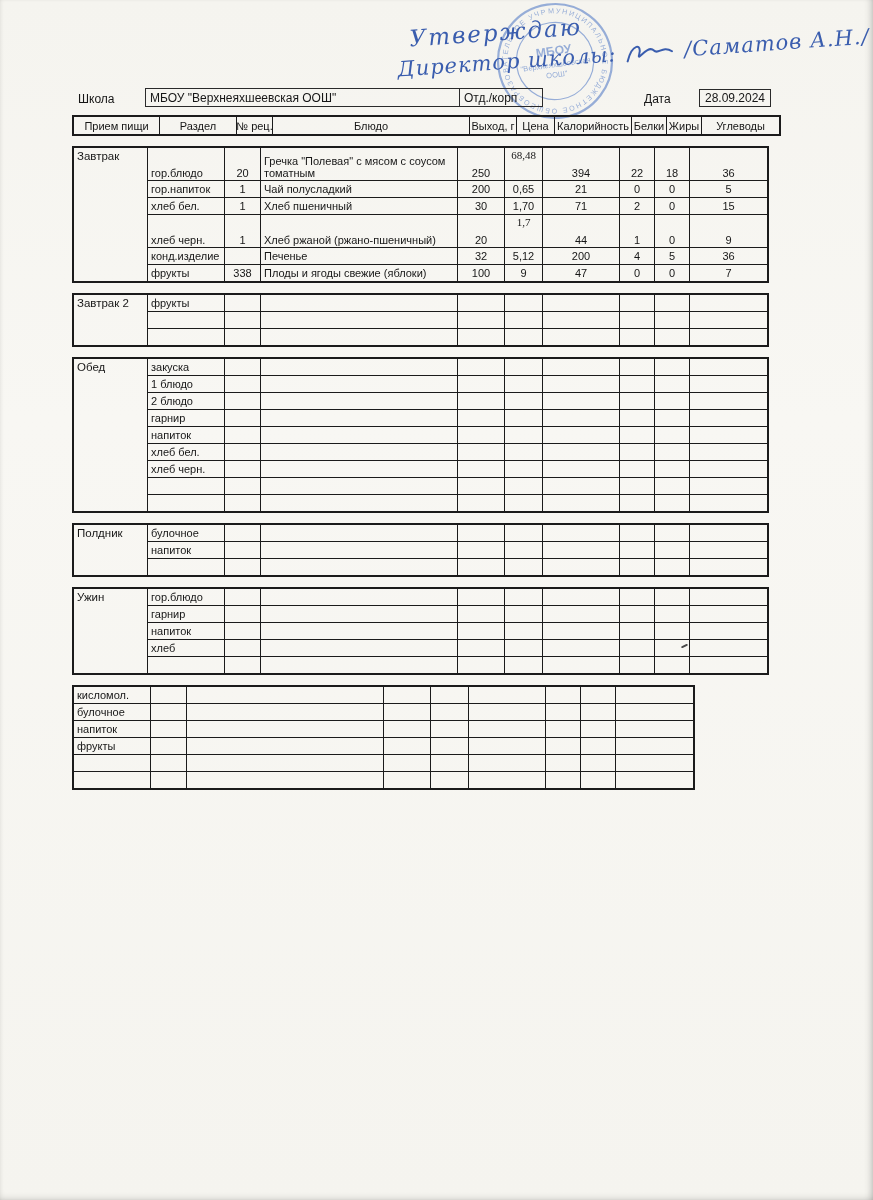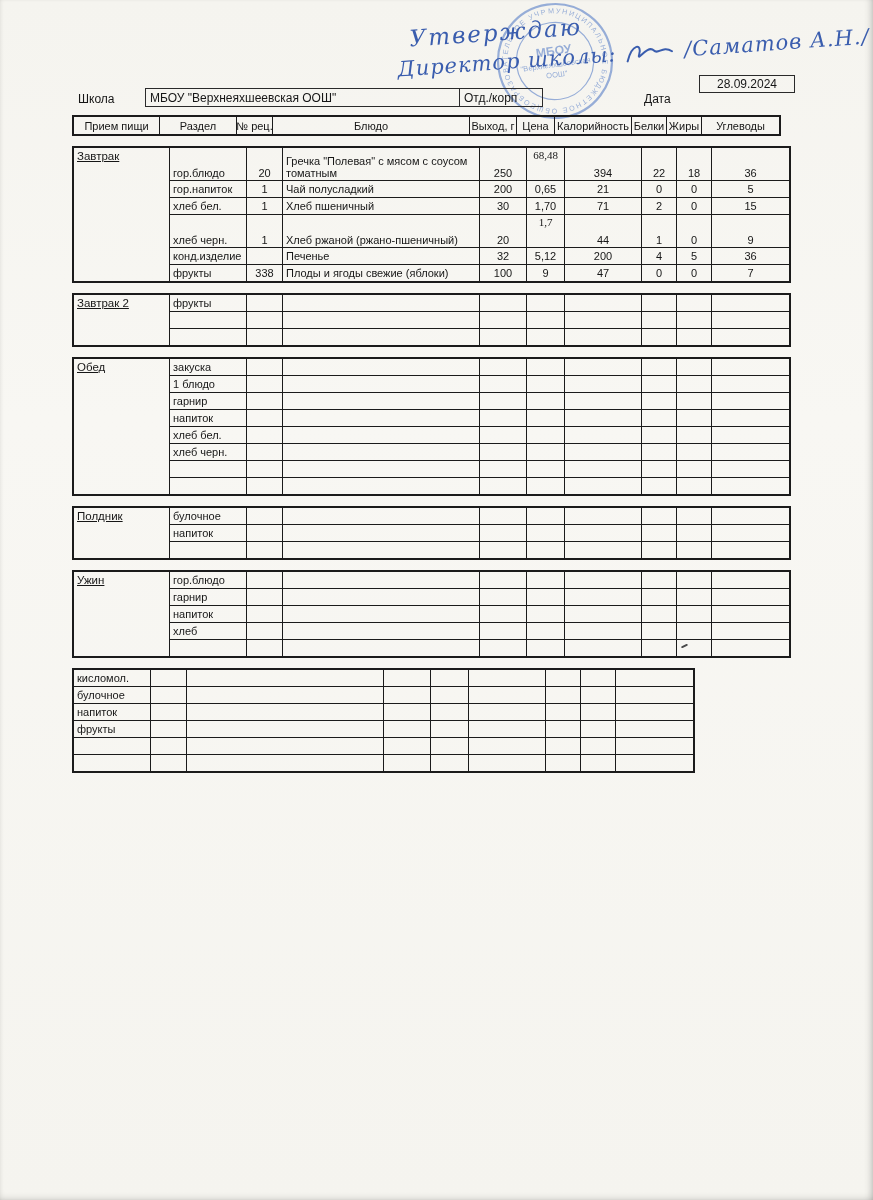--- a/index.html
+++ b/index.html
@@ -34,36 +34,36 @@
   .fh-school-label{left:78px;top:92px;}
   .fh-date-label{left:644px;top:92px;}
   .fh-strip{
     position:absolute;left:145px;top:88px;width:398px;height:19px;
     border:1px solid #2a2a2a;display:flex;box-sizing:border-box;z-index:3;background:transparent;
   }
   .fh-strip .cell{font-size:12px;padding:2px 4px;box-sizing:border-box;overflow:hidden;white-space:nowrap;}
   .fh-strip .school{width:314px;border-right:1px solid #2a2a2a;}
   .fh-strip .dept{flex:1;}
   .fh-datebox{
-    position:absolute;left:699px;top:75px;width:96px;height:18px;
+    position:absolute;left:699px;top:89px;width:72px;height:18px;
     border:1.5px solid #2a2a2a;box-sizing:border-box;
     display:flex;align-items:center;justify-content:center;font-size:12px;z-index:3;
   }
 
   
   .menu{position:absolute;left:72px;top:115px;z-index:3;}
   .thead{display:flex;border:2px solid #1b1b1b;box-sizing:content-box;width:fit-content;background:transparent;}
   .hc{height:17px;display:flex;align-items:center;justify-content:center;font-size:11px;box-sizing:border-box;border-right:1px solid #1b1b1b;overflow:hidden;white-space:nowrap;}
   .hc.first{width:86px;}
   .hcells{display:grid;grid-template-columns:77px 36px 197px 47px 38px 77px 35px 35px 77px;}
   .hcells .hc:last-child{border-right:0;}
 
   .section{display:flex;border:2px solid #1b1b1b;width:fit-content;margin-top:10px;background:transparent;}
   .section:first-of-type{margin-top:-2px;}
-  .meal-label{width:96px;border-right:1px solid #1b1b1b;box-sizing:border-box;font-size:11.5px;padding:2px 2px 0 3px;overflow:hidden;white-space:nowrap;text-decoration:underline;}
+  .meal-label{width:74px;border-right:1px solid #1b1b1b;box-sizing:border-box;font-size:11.5px;padding:2px 2px 0 3px;overflow:hidden;white-space:nowrap;}
   .section:first-of-type .meal-label{padding-top:18px;}
   .rows{display:flex;flex-direction:column;}
   .row{display:grid;grid-template-columns:77px 36px 197px 47px 38px 77px 35px 35px 77px;height:16px;border-bottom:1px solid #1b1b1b;}
   .row:last-child{border-bottom:0;}
   .row.tall{height:32px;}
   .c{border-right:1px solid #1b1b1b;box-sizing:border-box;font-size:11px;line-height:12px;display:flex;align-items:center;justify-content:center;overflow:hidden;padding:0 1px;}
   .c:last-child{border-right:0;}
   .c-razdel,.c-dish{justify-content:flex-start;padding-left:3px;text-align:left;}
   .row.tall .c{align-items:flex-end;padding-bottom:1px;}
   .row.tall .c.top{align-items:flex-start;padding-top:1px;font-family:Liberation Serif, serif;}
@@ -254,20 +254,31 @@
             <div class="c c-rec"></div>
             <div class="c c-dish"></div>
             <div class="c c-out"></div>
             <div class="c c-price"></div>
             <div class="c c-kcal"></div>
             <div class="c c-protein"></div>
             <div class="c c-fat"></div>
             <div class="c c-carbs"></div>
           </div>
           <div class="row">
+            <div class="c c-razdel">2 блюдо</div>
+            <div class="c c-rec"></div>
+            <div class="c c-dish"></div>
+            <div class="c c-out"></div>
+            <div class="c c-price"></div>
+            <div class="c c-kcal"></div>
+            <div class="c c-protein"></div>
+            <div class="c c-fat"></div>
+            <div class="c c-carbs"></div>
+          </div>
+          <div class="row">
             <div class="c c-razdel">гарнир</div>
             <div class="c c-rec"></div>
             <div class="c c-dish"></div>
             <div class="c c-out"></div>
             <div class="c c-price"></div>
             <div class="c c-kcal"></div>
             <div class="c c-protein"></div>
             <div class="c c-fat"></div>
             <div class="c c-carbs"></div>
           </div>

